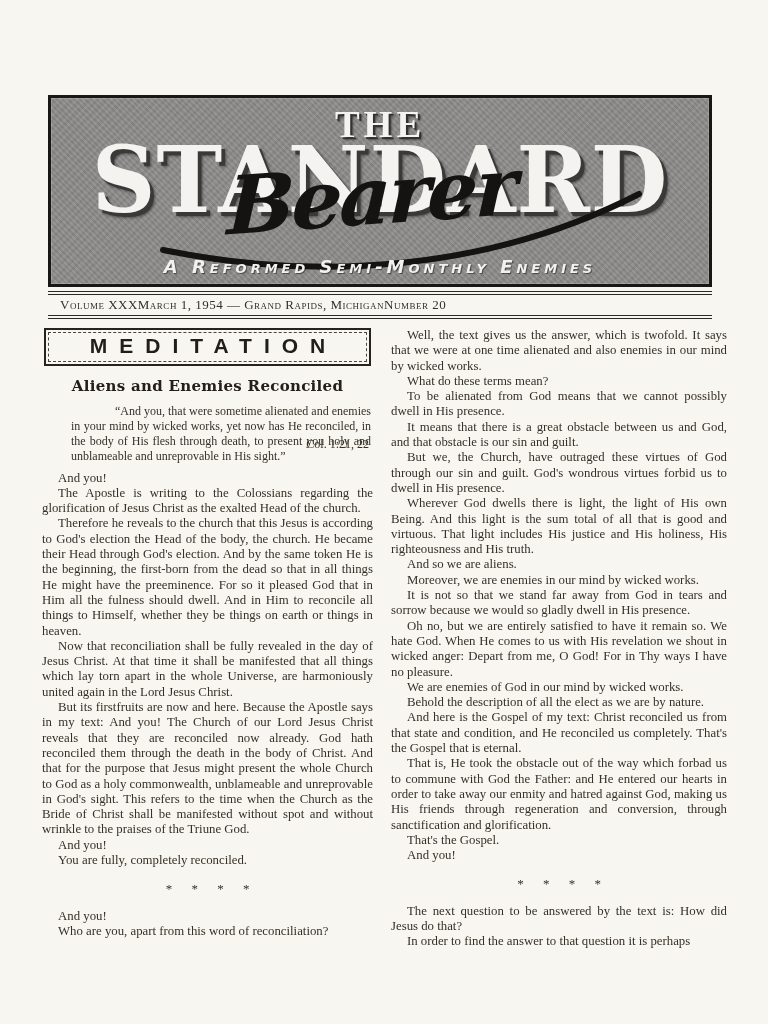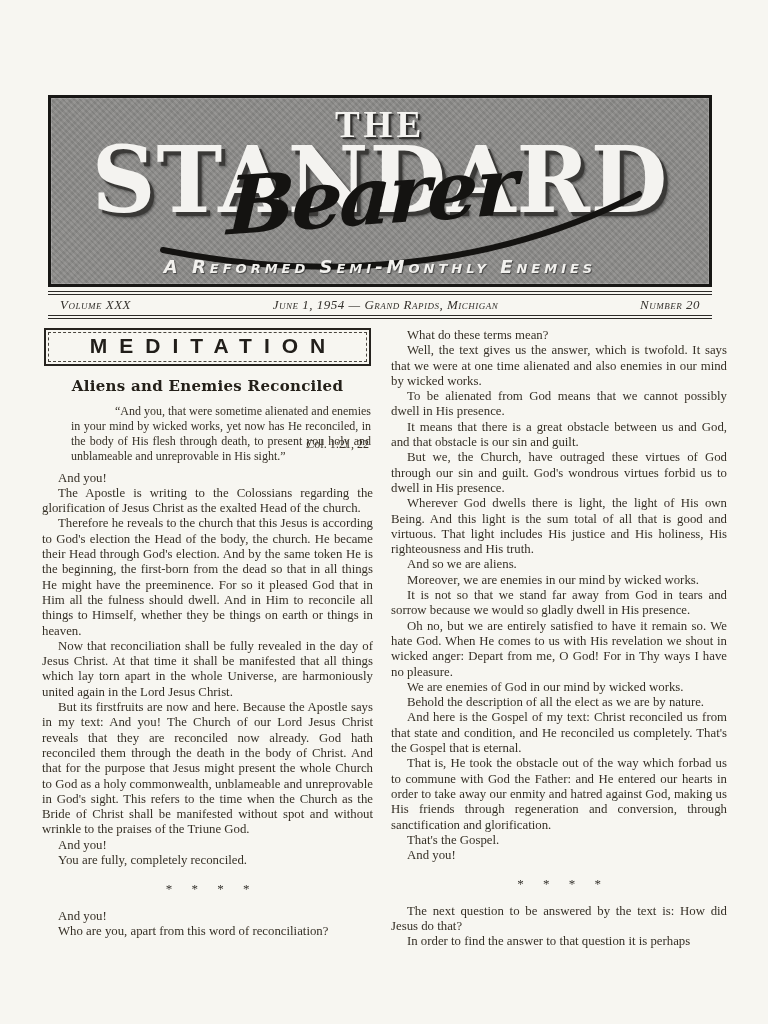--- a/index.html
+++ b/index.html
@@ -62,26 +62,25 @@
     font-weight:bold;
     font-size:18px; letter-spacing:4px;
     color:#f2f1ee;
     text-shadow:1px 1px 1px rgba(0,0,0,0.5);
   }
   
   .issue-bar {
     position:absolute; left:48px; top:291px; width:664px; height:28px;
     border-top:4px double #2c2a27;
     border-bottom:4px double #2c2a27;
-    display:flex; align-items:center; justify-content:space-between;
+    display:flex; align-items:center; 
     padding:0 12px;
     font-variant:small-caps;
     font-size:13px; letter-spacing:0.5px;
     color:#33302b;
-    font-style:italic;
   }
   
   .col { position:absolute; top:326px; font-size:12.8px; line-height:15.3px; text-align:justify; color:#363026; }
   .col-left  { left:42px;  width:331px; }
   .col-right { left:391px; width:336px; top:328px; }
   .section-box {
     border:2px solid #26231f;
     padding:2px;
     margin:2px 2px 0 2px;
     background:#f7f6f1;
@@ -135,21 +134,21 @@
     <div class="mh-standard">STANDARD</div>
     <svg class="mh-flourish" viewBox="0 0 664 186" aria-hidden="true">
       <path d="M112,152 C270,184 440,172 588,96" stroke="#141311" stroke-width="6" fill="none" stroke-linecap="round"></path>
     </svg>
     <div class="mh-bearer">Bearer</div>
     <div class="mh-tagline">A Reformed Semi-Monthly Enemies</div>
   </div>
 
   <div class="issue-bar">
     <span>Volume XXX</span>
-    <span>June 1, 1954 — Grand Rapids, Michigan</span>
+    <span>March 1, 1954 — Grand Rapids, Michigan</span>
     <span>Number 20</span>
   </div>
 
   <div class="col col-left">
     <div class="section-box">
       <div class="section-box-inner">
         <span>MEDITATION</span>
       </div>
     </div>
     <h2 class="article-title">Aliens and Enemies Reconciled</h2>
@@ -166,22 +165,22 @@
         <p class="para">And you!</p>
         <p class="para">You are fully, completely reconciled.</p>
         <div class="stars">* * * *</div>
         <p class="para">And you!</p>
         <p class="para">Who are you, apart from this word of reconciliation?</p>
       </div>
   </div>
 
   <div class="col col-right">
     <div class="body" id="right-body">
+        <p class="para">Well, the text gives us the answer, which is twofold. It says that we were at one time alienated and also enemies in our mind by wicked works.</p>
         <p class="para">What do these terms mean?</p>
-        <p class="para">Well, the text gives us the answer, which is twofold. It says that we were at one time alienated and also enemies in our mind by wicked works.</p>
         <p class="para">To be alienated from God means that we cannot possibly dwell in His presence.</p>
         <p class="para">It means that there is a great obstacle between us and God, and that obstacle is our sin and guilt.</p>
         <p class="para">But we, the Church, have outraged these virtues of God through our sin and guilt. God's wondrous virtues forbid us to dwell in His presence.</p>
         <p class="para">Wherever God dwells there is light, the light of His own Being. And this light is the sum total of all that is good and virtuous. That light includes His justice and His holiness, His righteousness and His truth.</p>
         <p class="para">And so we are aliens.</p>
         <p class="para">Moreover, we are enemies in our mind by wicked works.</p>
         <p class="para">It is not so that we stand far away from God in tears and sorrow because we would so gladly dwell in His presence.</p>
         <p class="para">Oh no, but we are entirely satisfied to have it remain so. We hate God. When He comes to us with His revelation we shout in wicked anger: Depart from me, O God! For in Thy ways I have no pleasure.</p>
         <p class="para">We are enemies of God in our mind by wicked works.</p>
         <p class="para">Behold the description of all the elect as we are by nature.</p>

